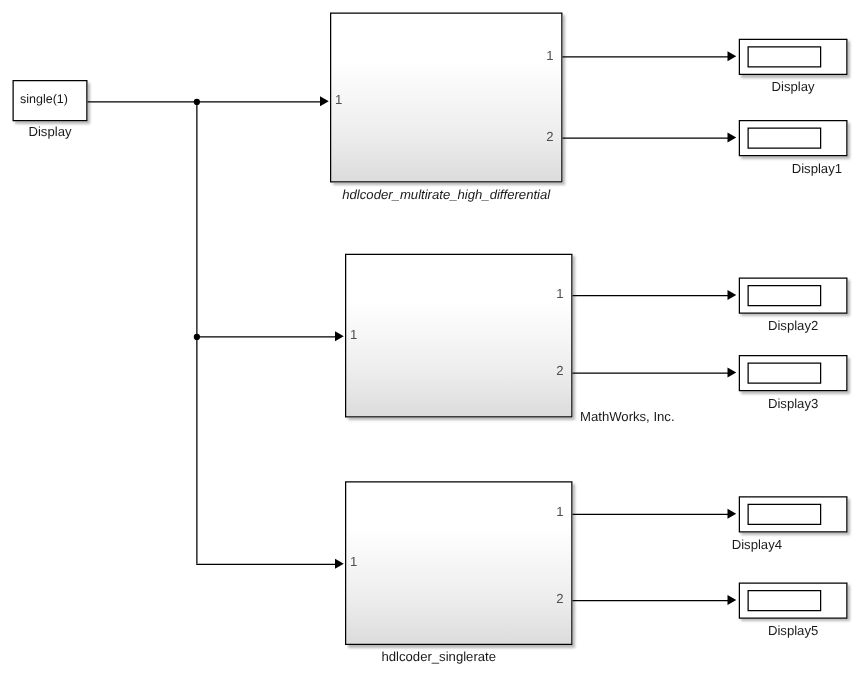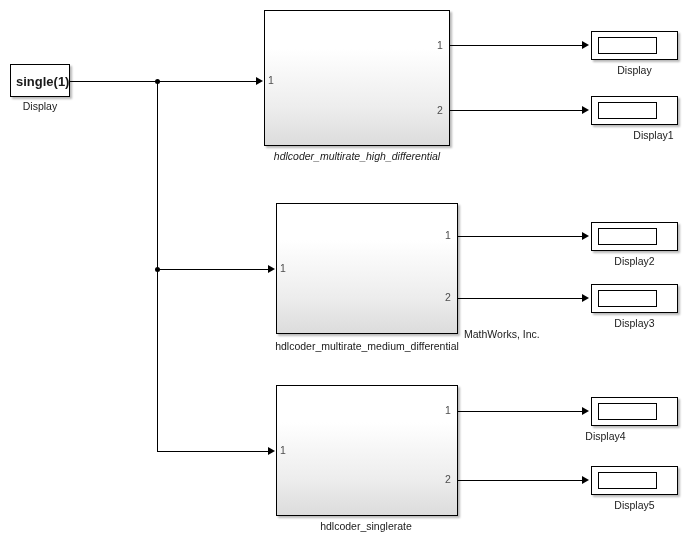--- a/index.html
+++ b/index.html
@@ -46,24 +46,23 @@
   .blk-caption {
     position: absolute;
     font-size: 10.5px;
     color: #1a1a1a;
     text-align: center;
     white-space: nowrap;
     line-height: 12px;
   }
   .const-text {
     position: absolute;
-    font-size: 13px;
+    font-size: 10px;
     color: #1a1a1a;
     white-space: nowrap;
-    font-weight: bold;
   }
   .port-lbl {
     position: absolute;
     font-size: 10.5px;
     color: #4d4d4d;
     white-space: nowrap;
     line-height: 11px;
   }
   .copyright {
     position: absolute;
@@ -136,32 +135,31 @@
 
   <div class="wire-h" style="left:450px; top:45px; width:133px;"></div>
   <div class="arrow" style="left:582px; top:41px;"></div>
   <div class="wire-h" style="left:450px; top:110px; width:133px;"></div>
   <div class="arrow" style="left:582px; top:106px;"></div>
 
   <div class="blk subsys" style="left:276px; top:203px; width:182px; height:131px;"></div>
   <div class="port-lbl" style="left:280px; top:263px;">1</div>
   <div class="port-lbl" style="left:445px; top:230px;">1</div>
   <div class="port-lbl" style="left:445px; top:292px;">2</div>
-  <div class="blk-caption" style="left:264px; top:340px; width:206px;">hdlcoder_multirate_medium_differential</div>
 
   <div class="wire-h" style="left:458px; top:236px; width:125px;"></div>
   <div class="arrow" style="left:582px; top:232px;"></div>
   <div class="wire-h" style="left:458px; top:298px; width:125px;"></div>
   <div class="arrow" style="left:582px; top:294px;"></div>
 
   <div class="blk subsys" style="left:276px; top:385px; width:182px; height:131px;"></div>
   <div class="port-lbl" style="left:280px; top:445px;">1</div>
   <div class="port-lbl" style="left:445px; top:405px;">1</div>
   <div class="port-lbl" style="left:445px; top:474px;">2</div>
-  <div class="blk-caption" style="left:263px; top:520px; width:206px;">hdlcoder_singlerate</div>
+  <div class="blk-caption" style="left:248px; top:520px; width:206px;">hdlcoder_singlerate</div>
 
   <div class="wire-h" style="left:458px; top:411px; width:125px;"></div>
   <div class="arrow" style="left:582px; top:407px;"></div>
   <div class="wire-h" style="left:458px; top:480px; width:125px;"></div>
   <div class="arrow" style="left:582px; top:476px;"></div>
 
   <div class="blk disp-blk" style="left:591px; top:31px; width:87px; height:29px;">
     <div class="disp-inner" style="left:6px; top:5px; width:59px; height:17px;"></div>
   </div>
   <div class="blk-caption" style="left:591px; top:64px; width:87px;">Display</div>

